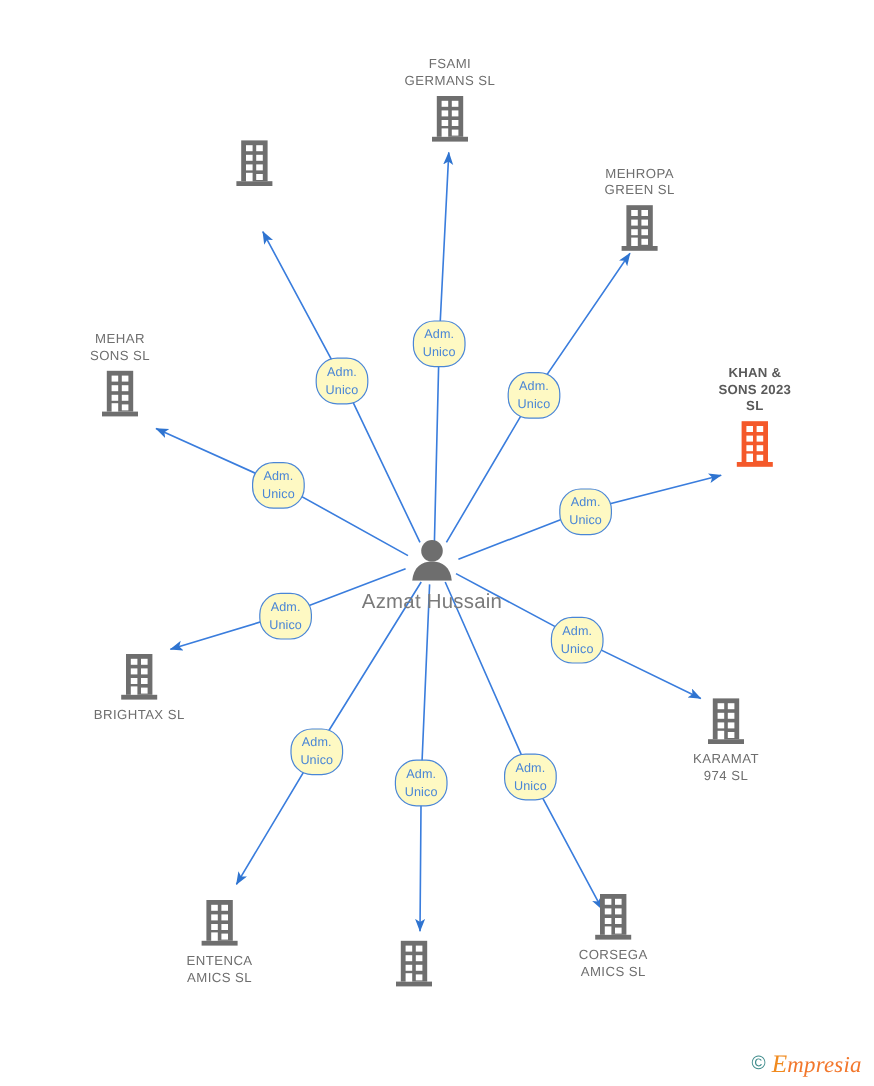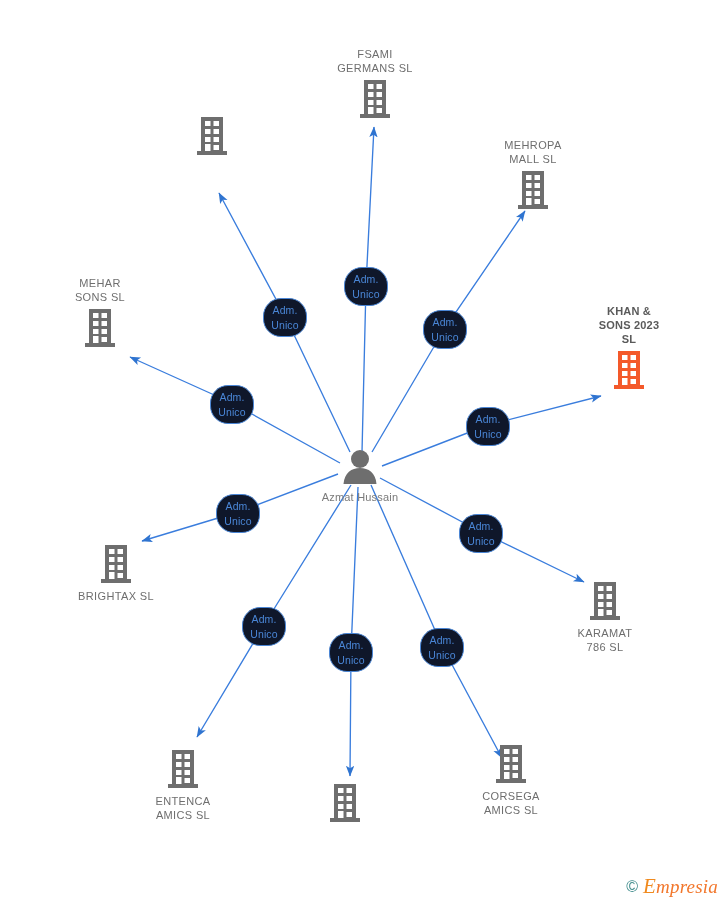--- a/index.html
+++ b/index.html
@@ -42,29 +42,29 @@
   .node.below .glyph{margin-bottom:5px;}
   .node.above .glyph{margin-top:4px;}
 
   
   .person-node{
     position:absolute;
     width:160px;margin-left:-80px;
     text-align:center;
   }
   .person-node .pname{
-    font-size:11px;color:#7a7a7a;letter-spacing:.2px;
+    font-size:17px;color:#7a7a7a;letter-spacing:.2px;
     white-space:pre-line;line-height:1.3;display:block;margin-top:2px;
   }
 
   
   .chip{
     position:absolute;
     box-sizing:border-box;
-    background:#0f172a;
+    background:#fef9c3;
     border:1.3px solid #4a86d6;
     border-radius:18px;
     color:#4a86d6;
     font-size:10.5px;
     text-align:center;
     padding:4px 0 3px;
     width:44px;
     margin-left:-22px;
     margin-top:-18px;
     line-height:1.42;
@@ -154,21 +154,21 @@
     <rect x="10" y="13" width="5.5" height="5" fill="#ffffff"></rect>
     <rect x="18.5" y="13" width="5.5" height="5" fill="#ffffff"></rect>
     <rect x="10" y="21" width="5.5" height="5" fill="#ffffff"></rect>
     <rect x="18.5" y="21" width="5.5" height="5" fill="#ffffff"></rect>
     <rect x="18.5" y="29" width="5.5" height="5" fill="#ffffff"></rect>
     <rect x="10" y="28" width="5.5" height="7" fill="#ffffff"></rect>
   </svg></span>
       </div>
       <div class="node above" style="left: 533px; top: 138px;">
         <span class="label">MEHROPA
-MALL  SL</span>
+GREEN  SL</span>
         <span class="glyph">
   <svg width="34" height="40" viewBox="0 0 34 40">
     <rect x="6" y="1" width="22" height="34" fill="#6e6e6e"></rect>
     <rect x="2" y="35" width="30" height="4" fill="#6e6e6e"></rect>
     <rect x="10" y="5" width="5.5" height="5" fill="#ffffff"></rect>
     <rect x="18.5" y="5" width="5.5" height="5" fill="#ffffff"></rect>
     <rect x="10" y="13" width="5.5" height="5" fill="#ffffff"></rect>
     <rect x="18.5" y="13" width="5.5" height="5" fill="#ffffff"></rect>
     <rect x="10" y="21" width="5.5" height="5" fill="#ffffff"></rect>
     <rect x="18.5" y="21" width="5.5" height="5" fill="#ffffff"></rect>
@@ -235,21 +235,21 @@
     <rect x="10" y="5" width="5.5" height="5" fill="#ffffff"></rect>
     <rect x="18.5" y="5" width="5.5" height="5" fill="#ffffff"></rect>
     <rect x="10" y="13" width="5.5" height="5" fill="#ffffff"></rect>
     <rect x="18.5" y="13" width="5.5" height="5" fill="#ffffff"></rect>
     <rect x="10" y="21" width="5.5" height="5" fill="#ffffff"></rect>
     <rect x="18.5" y="21" width="5.5" height="5" fill="#ffffff"></rect>
     <rect x="18.5" y="29" width="5.5" height="5" fill="#ffffff"></rect>
     <rect x="10" y="28" width="5.5" height="7" fill="#ffffff"></rect>
   </svg></span>
         <span class="label">KARAMAT
-786  SL</span>
+974  SL</span>
       </div>
       <div class="node below" style="left: 183px; top: 749px;">
         <span class="glyph">
   <svg width="34" height="40" viewBox="0 0 34 40">
     <rect x="6" y="1" width="22" height="34" fill="#6e6e6e"></rect>
     <rect x="2" y="35" width="30" height="4" fill="#6e6e6e"></rect>
     <rect x="10" y="5" width="5.5" height="5" fill="#ffffff"></rect>
     <rect x="18.5" y="5" width="5.5" height="5" fill="#ffffff"></rect>
     <rect x="10" y="13" width="5.5" height="5" fill="#ffffff"></rect>
     <rect x="18.5" y="13" width="5.5" height="5" fill="#ffffff"></rect>

